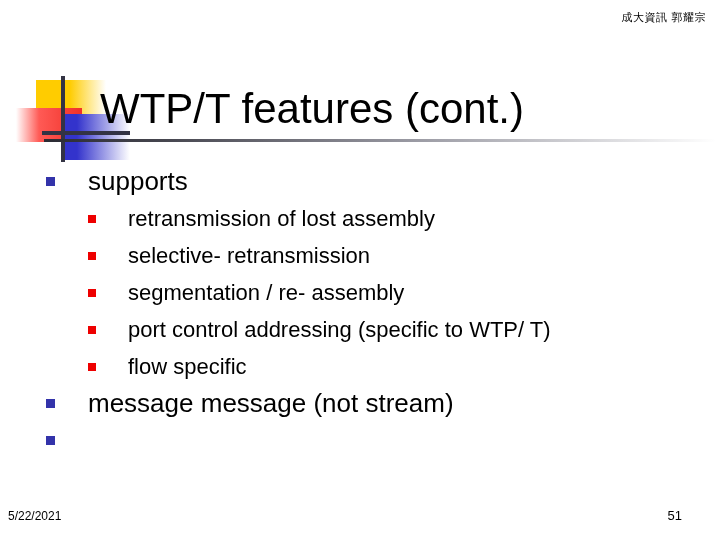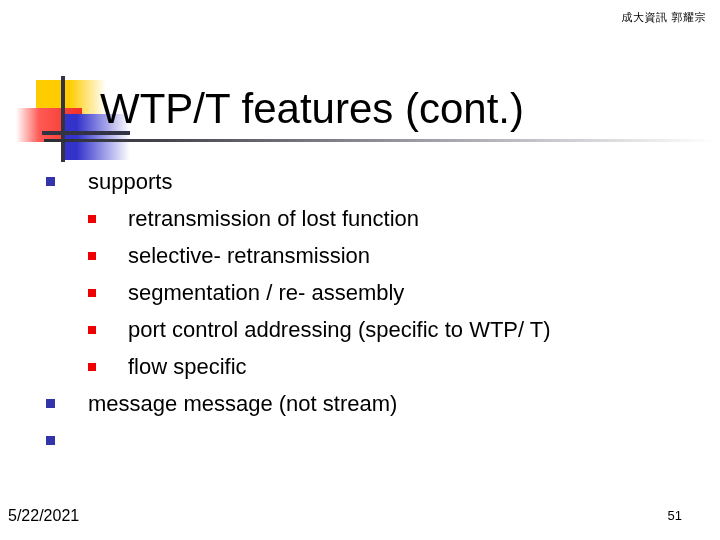--- a/index.html
+++ b/index.html
@@ -104,21 +104,21 @@
   
   .body {
     position: absolute;
     left: 42px;
     top: 163px;
     width: 660px;
   }
   .lvl1 {
     position: relative;
     padding-left: 46px;
-    font-size: 22px;
+    font-size: 26px;
     line-height: 37px;
     color: #000000;
   }
   .lvl1 > .bullet {
     position: absolute;
     left: 4px;
     top: 14px;
     width: 9px;
     height: 9px;
     background: #3333aa;
@@ -141,21 +141,21 @@
   .sublist {
     margin-left: 44px;
   }
   .text { display: inline; }
 
   
   .footer-date {
     position: absolute;
     left: 8px;
     bottom: 16px;
-    font-size: 16px;
+    font-size: 12px;
     line-height: 16px;
     color: #000000;
   }
   .footer-page {
     position: absolute;
     right: 38px;
     bottom: 16px;
     font-size: 13px;
     line-height: 16px;
     color: #000000;
@@ -182,21 +182,21 @@
 <div class="body">
 
   <div class="lvl1">
     <span class="bullet"></span>
     <span class="text">supports</span>
   </div>
 
   <div class="sublist">
     <div class="lvl2">
       <span class="bullet"></span>
-      <span class="text">retransmission of lost function</span>
+      <span class="text">retransmission of lost assembly</span>
     </div>
     <div class="lvl2">
       <span class="bullet"></span>
       <span class="text">selective- retransmission</span>
     </div>
     <div class="lvl2">
       <span class="bullet"></span>
       <span class="text">segmentation / re- assembly</span>
     </div>
     <div class="lvl2">

